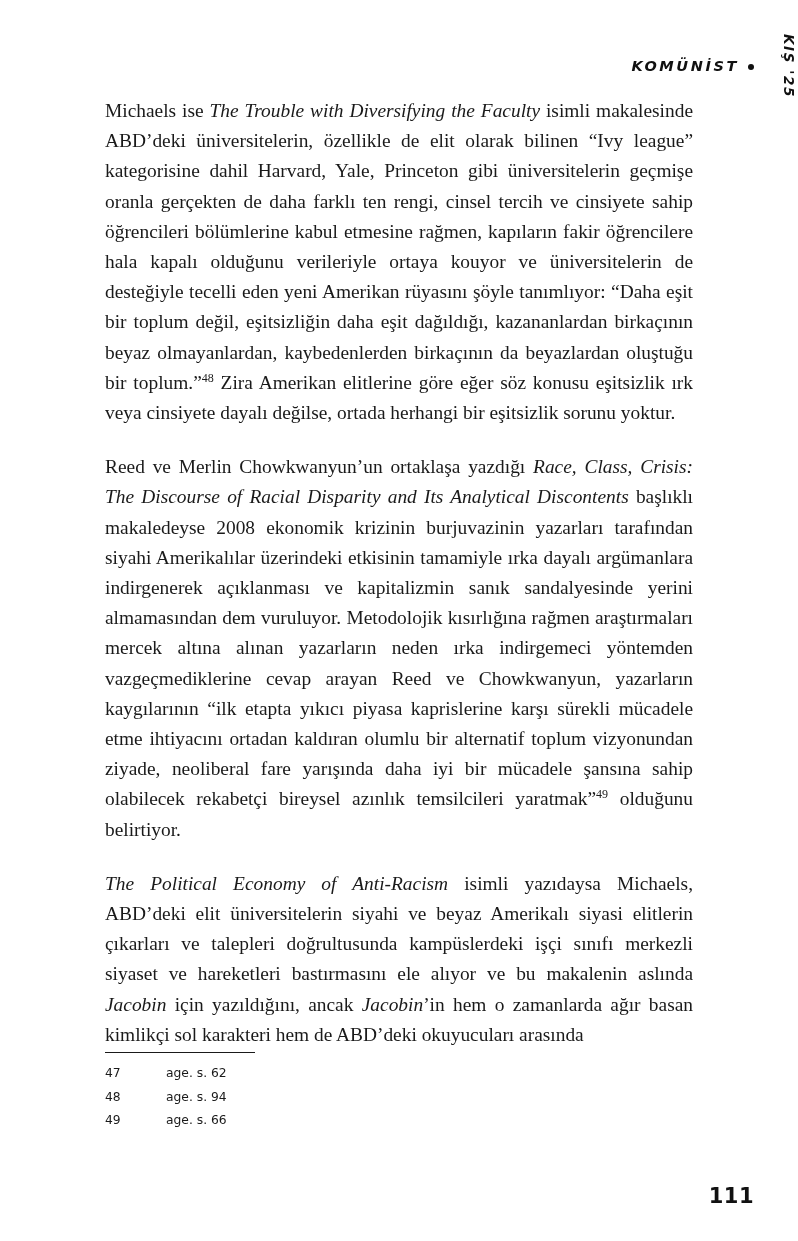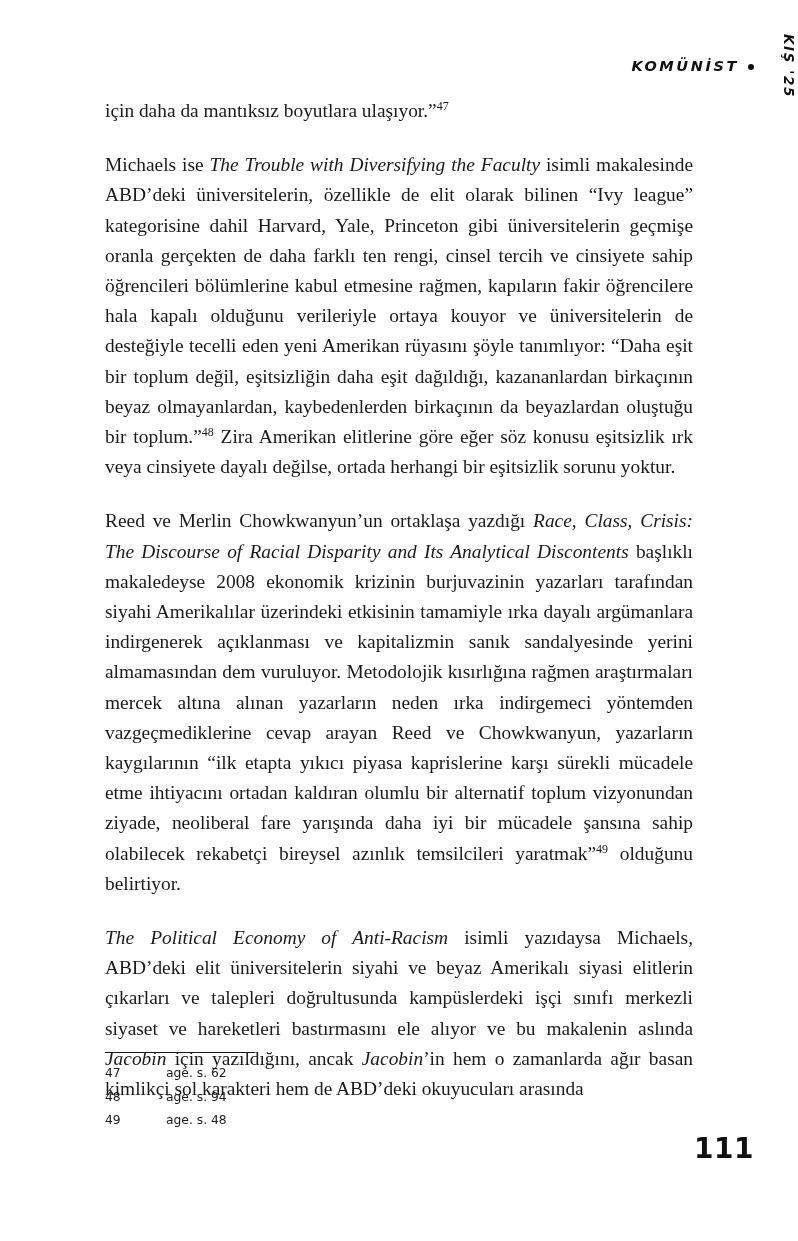--- a/index.html
+++ b/index.html
@@ -123,58 +123,57 @@
   }
   .fn-text {
     flex: 1 1 auto;
     margin-left: 29px;
   }
 
   
   .folio {
     position: absolute;
     right: 44px;
-    top: 1132px;
+    top: 1184px;
     font-family: "DejaVu Sans", "Liberation Sans", sans-serif;
     font-weight: bold;
-    font-size: 28px;
+    font-size: 21px;
     color: #111111;
     letter-spacing: 0.5px;
     margin-left: 19px;
   }
 </style>
 </head>
 <body>
 
 <div class="running-head">
   <span class="rh-title">KOMÜNİST</span>
   <span class="rh-dot"></span>
 </div>
 <div class="rh-issue-wrap">
   <span class="rh-issue">KIŞ '25</span>
 </div>
 
 <div class="content" id="body-column">
-    <p class="para"><span>için daha da mantıksız boyutlara ulaşıyor.”</span><sup class="fn">47</sup></p>
     <p class="para"><span>Michaels ise </span><i>The Trouble with Diversifying the Faculty</i><span> isimli maka­lesinde ABD’deki üniversitelerin, özellikle de elit olarak bilinen “Ivy league” kategorisine dahil Harvard, Yale, Princeton gibi üniversite­lerin geçmişe oranla gerçekten de daha farklı ten rengi, cinsel tercih ve cinsiyete sahip öğrencileri bölümlerine kabul etmesine rağmen, kapıların fakir öğrencilere hala kapalı olduğunu verileriyle ortaya ko­uyor ve üniversitelerin de desteğiyle tecelli eden yeni Amerikan rü­yasını şöyle tanımlıyor: “Daha eşit bir toplum değil, eşitsizliğin daha eşit dağıldığı, kazananlardan birkaçının beyaz olmayanlardan, kay­bedenlerden birkaçının da beyazlardan oluştuğu bir toplum.”</span><sup class="fn">48</sup><span> Zira Amerikan elitlerine göre eğer söz konusu eşitsizlik ırk veya cinsiyete dayalı değilse, ortada herhangi bir eşitsizlik sorunu yoktur.</span></p>
     <p class="para"><span>Reed ve Merlin Chowkwanyun’un ortaklaşa yazdığı </span><i>Race, Class, Cri­sis: The Discourse of Racial Disparity and Its Analytical Discontents</i><span> başlıklı makaledeyse 2008 ekonomik krizinin burjuvazinin yazarları tarafından siyahi Amerikalılar üzerindeki etkisinin tamamiyle ırka dayalı argümanlara indirgenerek açıklanması ve kapitalizmin sanık sandalyesinde yerini almamasından dem vuruluyor. Metodolojik kı­sırlığına rağmen araştırmaları mercek altına alınan yazarların neden ırka indirgemeci yöntemden vazgeçmediklerine cevap arayan Reed ve Chowkwanyun, yazarların kaygılarının “ilk etapta yıkıcı piyasa kaprislerine karşı sürekli mücadele etme ihtiyacını ortadan kaldıran olumlu bir alternatif toplum vizyonundan ziyade, neoliberal fare ya­rışında daha iyi bir mücadele şansına sahip olabilecek rekabetçi bi­reysel azınlık temsilcileri yaratmak”</span><sup class="fn">49</sup><span> olduğunu belirtiyor.</span></p>
     <p class="para"><i>The Political Economy of Anti-Racism</i><span> isimli yazıdaysa Michaels, ABD’deki elit üniversitelerin siyahi ve beyaz Amerikalı siyasi elitlerin çıkarları ve talepleri doğrultusunda kampüslerdeki işçi sınıfı merkez­li siyaset ve hareketleri bastırmasını ele alıyor ve bu makalenin aslın­da </span><i>Jacobin</i><span> için yazıldığını, ancak </span><i>Jacobin</i><span>’in hem o zamanlarda ağır basan kimlikçi sol karakteri hem de ABD’deki okuyucuları arasında</span></p>
   </div>
 
 <div class="footnotes">
   <div class="fn-rule"></div>
   <div id="footnote-list">
       <div class="fn-row">
         <span class="fn-num">47</span>
         <span class="fn-text">age. s. 62</span>
       </div>
       <div class="fn-row">
         <span class="fn-num">48</span>
         <span class="fn-text">age. s. 94</span>
       </div>
       <div class="fn-row">
         <span class="fn-num">49</span>
-        <span class="fn-text">age. s. 48</span>
+        <span class="fn-text">age. s. 66</span>
       </div>
     </div>
 </div>
 
 <div class="folio">111</div>
 
 </body></html>

